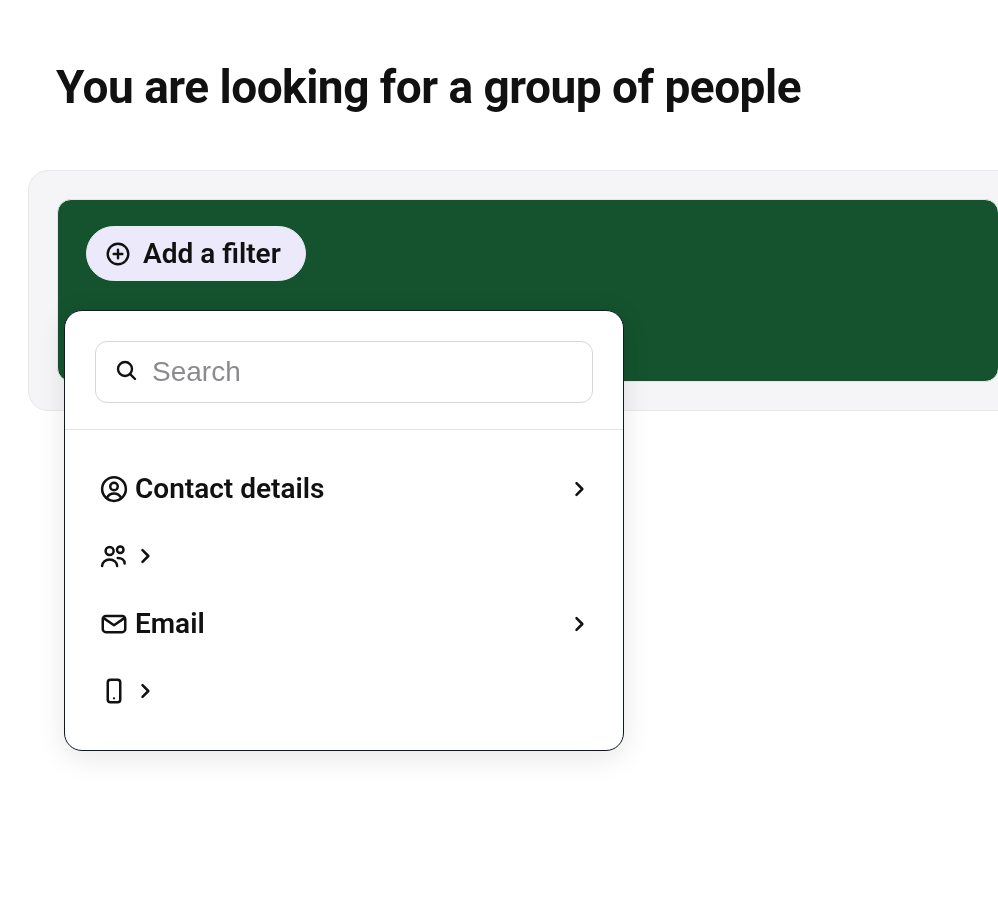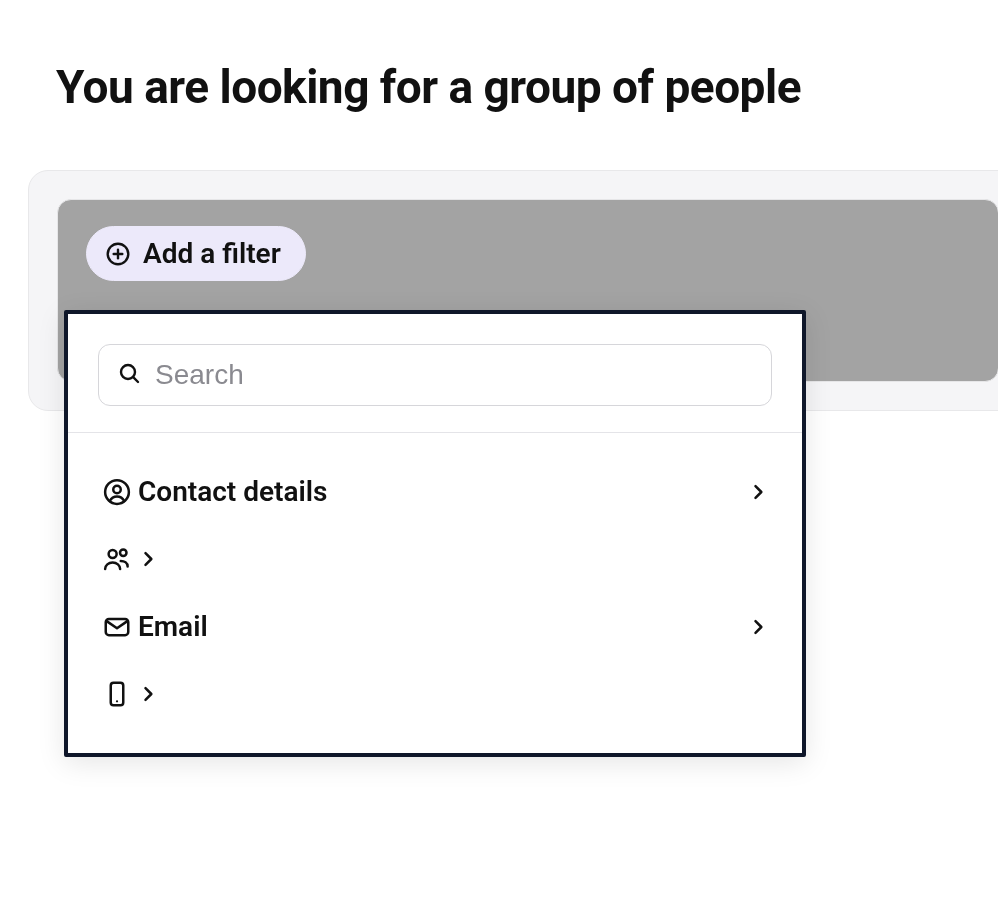--- a/index.html
+++ b/index.html
@@ -19,21 +19,21 @@
     }
     .filter-card-outer {
       margin: 56px 0 0 28px;
       background: #f5f5f7;
       border: 1px solid #e8e8ea;
       border-radius: 20px;
       padding: 28px;
       width: 1000px; 
     }
     .filter-card-inner {
-      background: #a3a3a3;
+      background: #14532d;
       border: 1px solid #e6e6e8;
       border-radius: 14px;
       padding: 26px 28px 100px 28px;
       position: relative;
     }
     .add-filter-chip {
       display: inline-flex;
       align-items: center;
       gap: 12px;
       background: #ece9fa;
@@ -45,24 +45,24 @@
     .add-filter-chip .label {
       font-size: 28px;
       font-weight: 600;
       color: #111;
     }
     .plus-icon svg { display: block; }
     .dropdown {
       position: absolute;
       top: 110px;
       left: 6px;
-      width: 742px;
+      width: 560px;
       background: #ffffff;
-      border: 4px solid #0f172a;
-      border-radius: 2px;
+      border: 1px solid #0f172a;
+      border-radius: 18px;
       box-shadow: 0 6px 28px rgba(0,0,0,0.10);
       overflow: hidden;
     }
     .dropdown-search-wrap {
       padding: 30px 30px 26px 30px;
     }
     .search-field {
       display: flex;
       align-items: center;
       gap: 14px;

